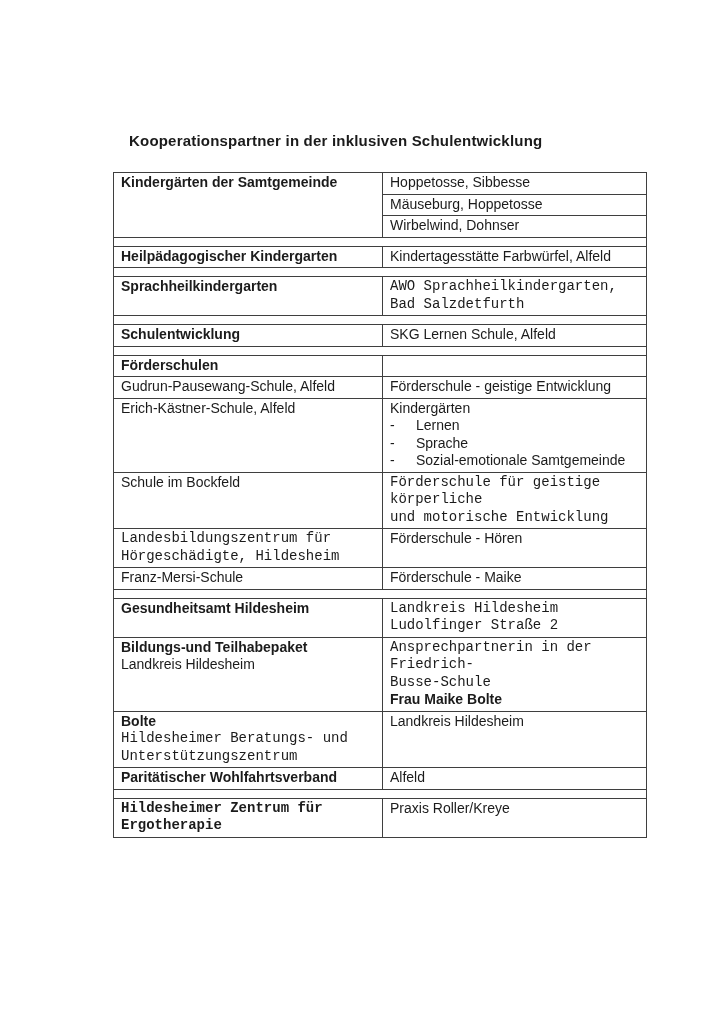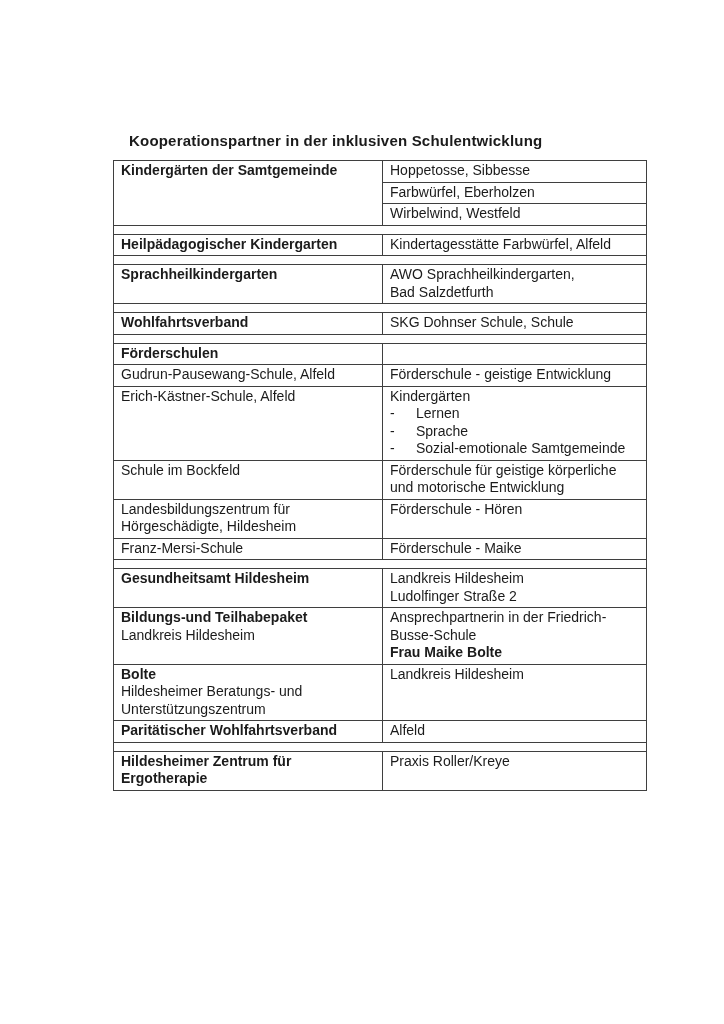--- a/index.html
+++ b/index.html
@@ -19,37 +19,37 @@
   .doc-title {
     position: absolute;
     left: 129px; top: 84px;
     font-size: 15px;
     font-weight: bold;
     letter-spacing: 0.2px;
     color: #1b1b1b;
   }
   table.coop-table {
     position: absolute;
-    left: 113px; top: 112px;
+    left: 113px; top: 124px;
     width: 533px;
     border-collapse: collapse;
     table-layout: fixed;
   }
   col.col-left  { width: 269px; }
   col.col-right { width: 264px; }
   td {
     border: 1.5px solid #3f3f3f;
     vertical-align: top;
     padding: 1px 8px 2px 7px;
     font-size: 14px;
     line-height: 17.5px;
     color: #1b1b1b;
   }
   td.bold, .bold { font-weight: bold; }
-  .pre { white-space: pre-line; }
+  .pre { white-space: pre-line; font-family: Liberation Mono, monospace; }
   tr.spacer td { height: 9px; padding: 0; }
   .dash-row { display: flex; }
   .dash { flex: 0 0 26px; width: 26px; }
 </style>
 </head>
 <body>
 
 <div class="page">
 
   <div class="doc-title">Kooperationspartner in der inklusiven Schulentwicklung</div>
@@ -59,24 +59,24 @@
         <col class="col-left">
         <col class="col-right">
       </colgroup>
     <tbody>
 
       <tr>
         <td class="bold" rowspan="3">Kindergärten der Samtgemeinde</td>
         <td>Hoppetosse, Sibbesse</td>
       </tr>
       <tr>
-        <td>Farbwürfel, Eberholzen</td>
-      </tr>
-      <tr>
-        <td>Wirbelwind, Westfeld</td>
+        <td>Mäuseburg, Hoppetosse</td>
+      </tr>
+      <tr>
+        <td>Wirbelwind, Dohnser</td>
       </tr>
 
       <tr class="spacer">
           <td colspan="2"></td>
         </tr>
 
       <tr>
         <td class="bold">Heilpädagogischer Kindergarten</td>
         <td>Kindertagesstätte Farbwürfel, Alfeld</td>
       </tr>
@@ -89,22 +89,22 @@
         <td class="bold">Sprachheilkindergarten</td>
         <td class="pre">AWO Sprachheilkindergarten,
 Bad Salzdetfurth</td>
       </tr>
 
       <tr class="spacer">
           <td colspan="2"></td>
         </tr>
 
       <tr>
-        <td class="bold">Wohlfahrtsverband</td>
-        <td>SKG Dohnser Schule, Schule</td>
+        <td class="bold">Schulentwicklung</td>
+        <td>SKG Lernen Schule, Alfeld</td>
       </tr>
 
       <tr class="spacer">
           <td colspan="2"></td>
         </tr>
 
       <tr>
         <td class="bold">Förderschulen</td>
         <td></td>
       </tr>

